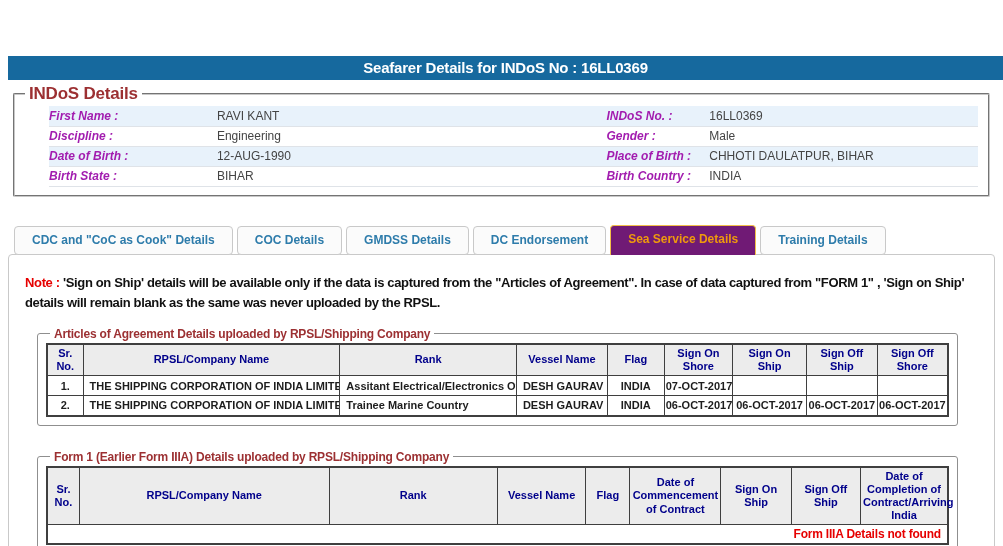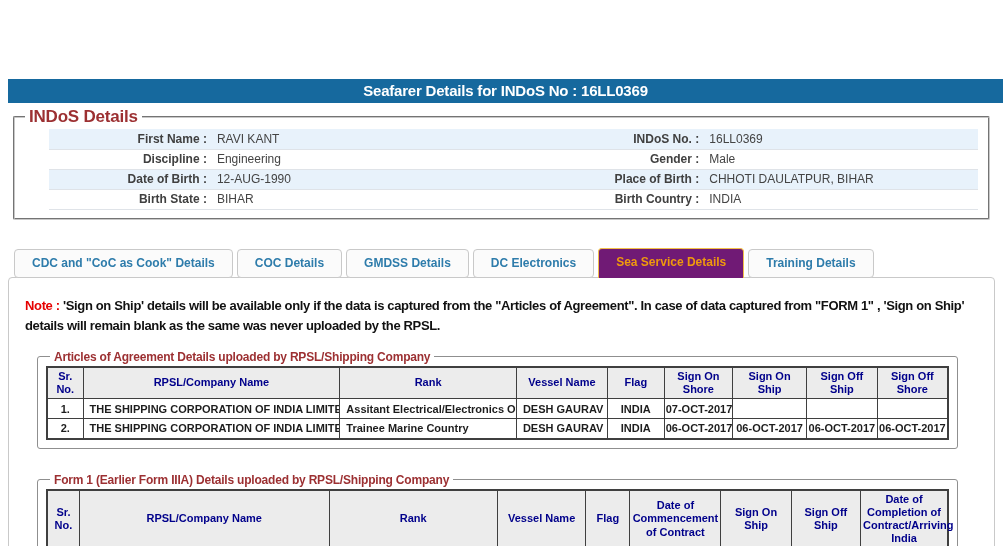--- a/index.html
+++ b/index.html
@@ -3,21 +3,21 @@
 <meta charset="utf-8">
 <style>
   * { box-sizing: border-box; margin: 0; padding: 0; }
   html, body { background: #fff; width: 1003px; height: 546px; overflow: hidden;
     font-family: "Liberation Sans", sans-serif; }
 
   .page { position: relative; width: 1003px; height: 546px; }
 
   
   .title-bar {
-    margin: 79px 0 0 8px; width: 995px; height: 24px;
+    margin: 56px 0 0 8px; width: 995px; height: 24px;
     background: var(--header-bar, #16699e);
     color: #fff; font-weight: bold; font-size: 15px; letter-spacing: -0.2px;
     text-align: center; line-height: 24px;
   }
 
   
   fieldset {
     border: 1px solid #9a9a9a; border-radius: 4px;
     padding: 2px 6px 8px;
   }
@@ -25,21 +25,21 @@
     color: var(--legend, #9c3032); font-weight: bold; font-size: 17px;
     letter-spacing: -0.2px; padding: 0 4px; margin-left: 4px;
   }
 
   .indos-fs { margin: 4px 13px 0 13px; border: 2px groove #c8c8c8; border-radius: 2px; }
 
   
   .kv-table { width: calc(100% - 32px); margin-left: 28px; border-collapse: collapse; font-size: 12px; }
   .kv-table td { height: 20px; border-bottom: 1px solid #dfe3e8; vertical-align: middle; }
   .kv-table tr.stripe td { background: #e8f2fb; }
-  .kv-table td.lbl { font-weight: bold; color: #404040; text-align: right; white-space: nowrap; }
+  .kv-table td.lbl { font-weight: bold; color: #a21caf; white-space: nowrap; font-style: italic; }
   .kv-table td.val { color: #444; text-align: left; padding-left: 10px; }
   .kv-table col.c1 { width: 17%; } .kv-table col.c2 { width: 43%; }
   .kv-table col.c3 { width: 10%; } .kv-table col.c4 { width: 30%; }
 
   
   .tabs-area { margin: 28px 8px 0 8px; }
   .tabs { display: flex; align-items: flex-end; gap: 4px; margin: 0 0 -1px 6px;
     position: relative; z-index: 2; }
   .tab {
     border: 1px solid #c9c9c9; border-radius: 4px; background: #fbfbfb;
@@ -128,21 +128,21 @@
           </tr>
         </tbody>
     </table>
   </fieldset>
 
   <div class="tabs-area">
     <div class="tabs" id="tabs">
         <div class="tab">CDC and "CoC as Cook" Details</div>
         <div class="tab">COC Details</div>
         <div class="tab">GMDSS Details</div>
-        <div class="tab">DC Electronics</div>
+        <div class="tab">DC Endorsement</div>
         <div class="tab active">Sea Service Details</div>
         <div class="tab">Training Details</div>
       </div>
 
     <div class="panel">
 
       <p class="note"><span class="note-label">Note :</span>
         <span>'Sign on Ship' details will be available only if the data is captured from the "Articles of Agreement". In case of data captured from "FORM 1" , 'Sign on Ship' details will remain blank as the same was never uploaded by the RPSL.</span></p>
 
       <fieldset class="grid-fs">

